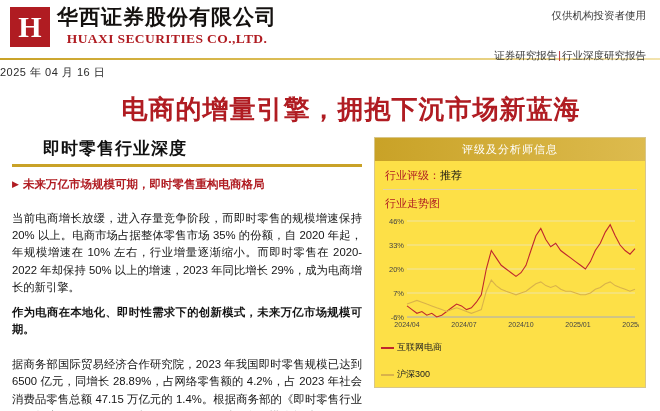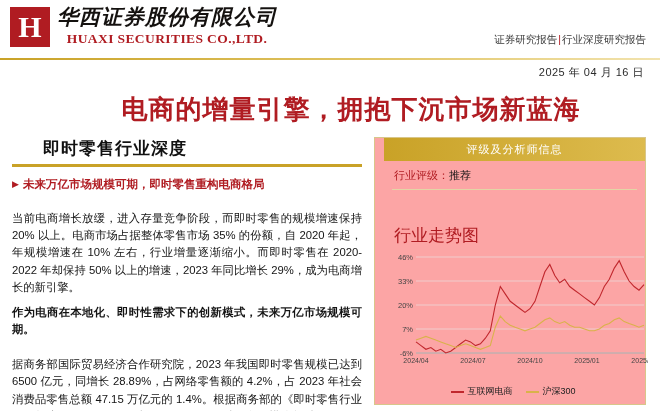--- a/index.html
+++ b/index.html
@@ -37,21 +37,20 @@
     justify-content: center;
     line-height: 1;
   }
   .logo-text-cn {
     font-family: "Liberation Serif", serif;
     font-size: 21px;
     font-weight: bold;
     color: #14110f;
     letter-spacing: 1px;
     line-height: 1.1;
-    font-style: italic;
   }
   .logo-text-en {
     font-family: "Liberation Serif", serif;
     font-size: 13.5px;
     font-weight: bold;
     color: #b01c22;
     letter-spacing: 0.4px;
     line-height: 1.2;
     margin-top: 2px;
     text-align: center;
@@ -74,21 +73,20 @@
   }
   .hr-sep { color: #b01c22; padding: 0 1px; }
 
   .gold-rule {
     height: 2px;
     background: linear-gradient(to right, #c9a227 0%, #e0c463 55%, #f2e3ae 100%);
     margin: 2px 0 0 0;
   }
 
   .date-row {
-    text-align: right;
     padding: 5px 16px 0 0;
     font-size: 11px;
     color: #2b2b2b;
     letter-spacing: 0.5px;
   }
 
   
   .main-title {
     font-family: "Liberation Serif", serif;
     font-size: 26px;
@@ -147,22 +145,22 @@
     line-height: 1.52;
     color: #141414;
     text-align: justify;
     margin-top: 18px;
   }
   .para-tight { margin-top: 1px; }
 
   
   .panel {
     border: 1px solid #d8c68a;
-    background: #fca5a5;
-    padding: 0 0 6px 9px;
+    background: #fde047;
+    padding: 0 0 6px 0;
   }
   .panel-header {
     background: linear-gradient(to right, #c9a227, #ddbb4e);
     color: #ffffff;
     font-size: 11px;
     text-align: center;
     padding: 4px 0;
     letter-spacing: 1px;
   }
   .panel-row {
@@ -170,55 +168,56 @@
     color: #b01c22;
     padding: 7px 10px 6px 10px;
   }
   .panel-row .val { color: #111; text-align: center; }
   .panel-divider {
     height: 1px;
     background: #e3d5a5;
     margin: 0 8px;
   }
   .panel-subtitle {
-    font-size: 17px;
+    font-size: 11px;
     color: #b01c22;
     padding: 6px 10px 2px 10px;
-    margin-top: 28px;
   }
 
   
   .chart-box {
     margin: 2px 8px 0 6px;
     position: relative;
   }
   .chart-svg { display: block; }
   .legend {
     display: flex;
     justify-content: center;
     gap: 14px;
-    margin-top: 16px;
+    margin-top: 8px;
     font-size: 9px;
     color: #222;
+    flex-direction: column;
   }
   .legend-item { display: flex; align-items: center; gap: 3px; }
   .swatch { width: 13px; height: 2px; display: inline-block; }
 </style>
 </head>
 <body>
 
 <div class="header">
   <div class="logo-block">
     <div class="logo-mark">H</div>
     <div>
       <div class="logo-text-cn">华西证券股份有限公司</div>
       <div class="logo-text-en">HUAXI SECURITIES CO.,LTD.</div>
     </div>
   </div>
   <div class="header-right">
+    <div class="hr-line1">仅供机构投资者使用</div>
     <div class="hr-line2">
       <span>证券研究报告</span><span class="hr-sep">|</span><span>行业深度研究报告</span>
     </div>
   </div>
 </div>
 <div class="gold-rule"></div>
 <div class="date-row">2025 年 04 月 16 日</div>
 
 <div class="main-title">电商的增量引擎，拥抱下沉市场新蓝海</div>
 

